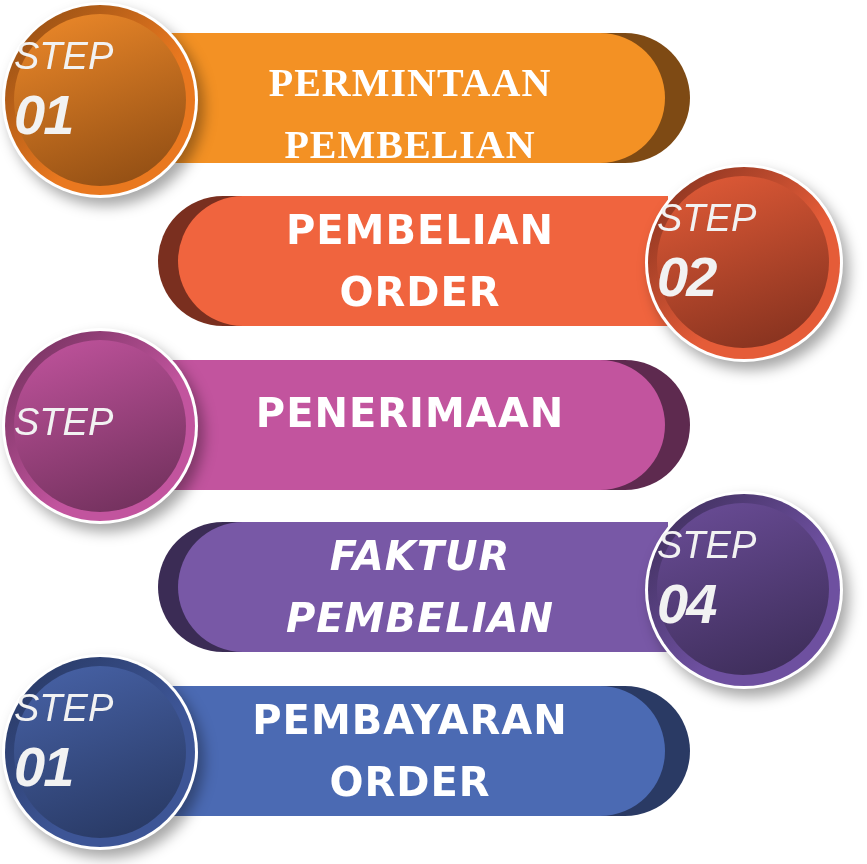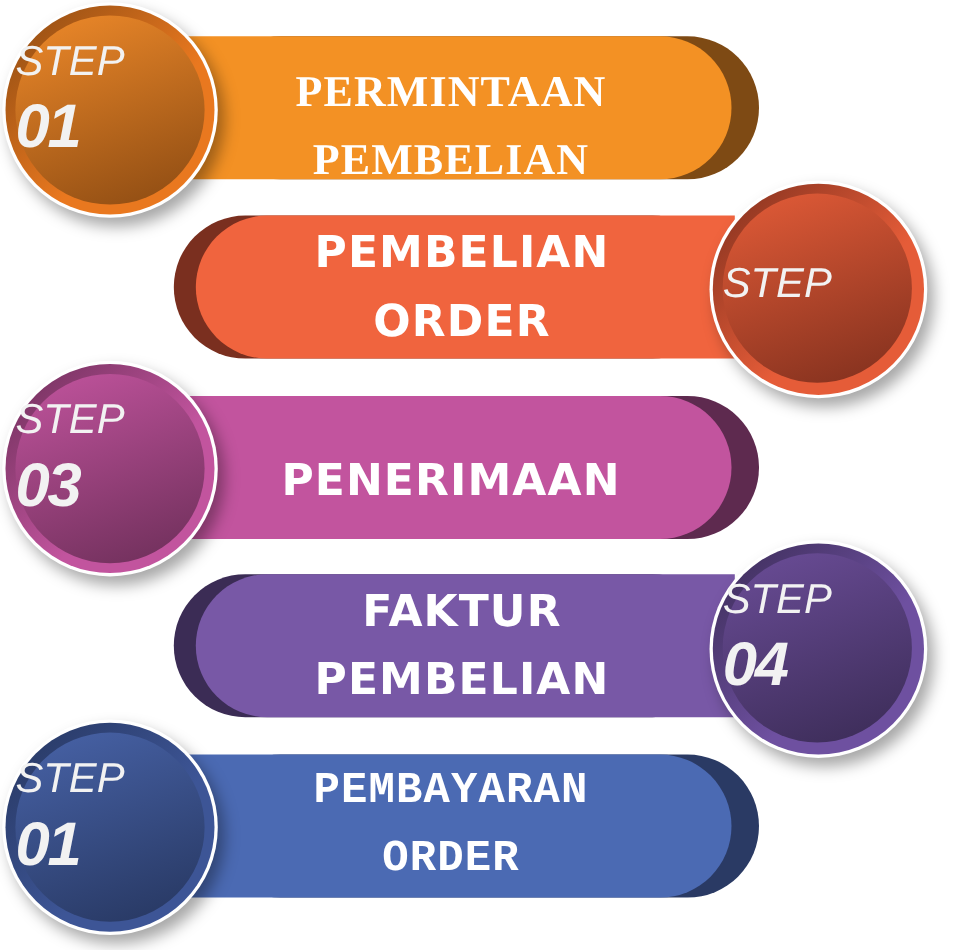--- a/index.html
+++ b/index.html
@@ -47,59 +47,59 @@
     <div class="bar-shadow" style="top: 34px; background: rgb(122, 47, 31);"></div>
     <div class="bar" style="top: 34px; background: rgb(240, 100, 62);"></div>
     <div class="bar-text" style="top:34px;">
       <span>PEMBELIAN</span>
       <span>ORDER</span>
     </div>
     <div class="circle" style="background: rgb(255, 255, 255);">
       <div class="circle-ring" style="background: linear-gradient(135deg, rgb(127, 47, 29) 0%, rgb(229, 92, 56) 60%, rgb(229, 92, 56) 100%); inset: 3px;"></div>
       <div class="circle-inner" style="background: linear-gradient(160deg, rgb(228, 92, 56) 0%, rgb(127, 47, 29) 100%);">
         <span class="step-label">STEP</span>
+        <span class="step-num">02</span>
       </div>
     </div>
   </div>
 
   <div class="step left" style="top:326px;">
     <div class="bar-shadow" style="top: 34px; background: rgb(94, 42, 79);"></div>
     <div class="bar" style="top: 34px; background: rgb(194, 84, 158);"></div>
-    <div class="bar-text" style="top:46px;gap:10px;">
+    <div class="bar-text" style="top:22px;gap:10px;">
       <span>PENERIMAAN</span>
     </div>
     <div class="circle" style="background: rgb(255, 255, 255);">
       <div class="circle-ring" style="background: linear-gradient(135deg, rgb(108, 46, 88) 0%, rgb(194, 84, 158) 60%, rgb(194, 84, 158) 100%); inset: 3px;"></div>
       <div class="circle-inner" style="background: linear-gradient(160deg, rgb(194, 84, 158) 0%, rgb(108, 46, 88) 100%);">
         <span class="step-label">STEP</span>
-        <span class="step-num">03</span>
       </div>
     </div>
   </div>
 
   <div class="step right" style="top:489px;">
     <div class="bar-shadow" style="top: 33px; background: rgb(59, 44, 85);"></div>
     <div class="bar" style="top: 33px; background: rgb(120, 88, 166);"></div>
-    <div class="bar-text" style="top:33px;">
+    <div class="bar-text" style="top:33px;font-style:italic;">
       <span>FAKTUR</span>
       <span>PEMBELIAN</span>
     </div>
     <div class="circle" style="background: rgb(255, 255, 255);">
       <div class="circle-ring" style="background: linear-gradient(135deg, rgb(58, 43, 85) 0%, rgb(110, 80, 160) 60%, rgb(110, 80, 160) 100%); inset: 3px;"></div>
       <div class="circle-inner" style="background: linear-gradient(160deg, rgb(107, 77, 152) 0%, rgb(58, 43, 85) 100%);">
         <span class="step-label">STEP</span>
         <span class="step-num">04</span>
       </div>
     </div>
   </div>
 
   <div class="step left" style="top:652px;">
     <div class="bar-shadow" style="top: 34px; background: rgb(42, 58, 100);"></div>
     <div class="bar" style="top: 34px; background: rgb(75, 106, 179);"></div>
-    <div class="bar-text" style="top:34px;font-family:Liberation Mono, monospace;">
+    <div class="bar-text" style="top:34px;">
       <span>PEMBAYARAN</span>
       <span>ORDER</span>
     </div>
     <div class="circle" style="background: rgb(255, 255, 255);">
       <div class="circle-ring" style="background: linear-gradient(135deg, rgb(38, 54, 95) 0%, rgb(61, 85, 150) 60%, rgb(61, 85, 150) 100%); inset: 3px;"></div>
       <div class="circle-inner" style="background: linear-gradient(160deg, rgb(72, 99, 168) 0%, rgb(38, 54, 95) 100%);">
         <span class="step-label">STEP</span>
         <span class="step-num">01</span>
       </div>
     </div>

